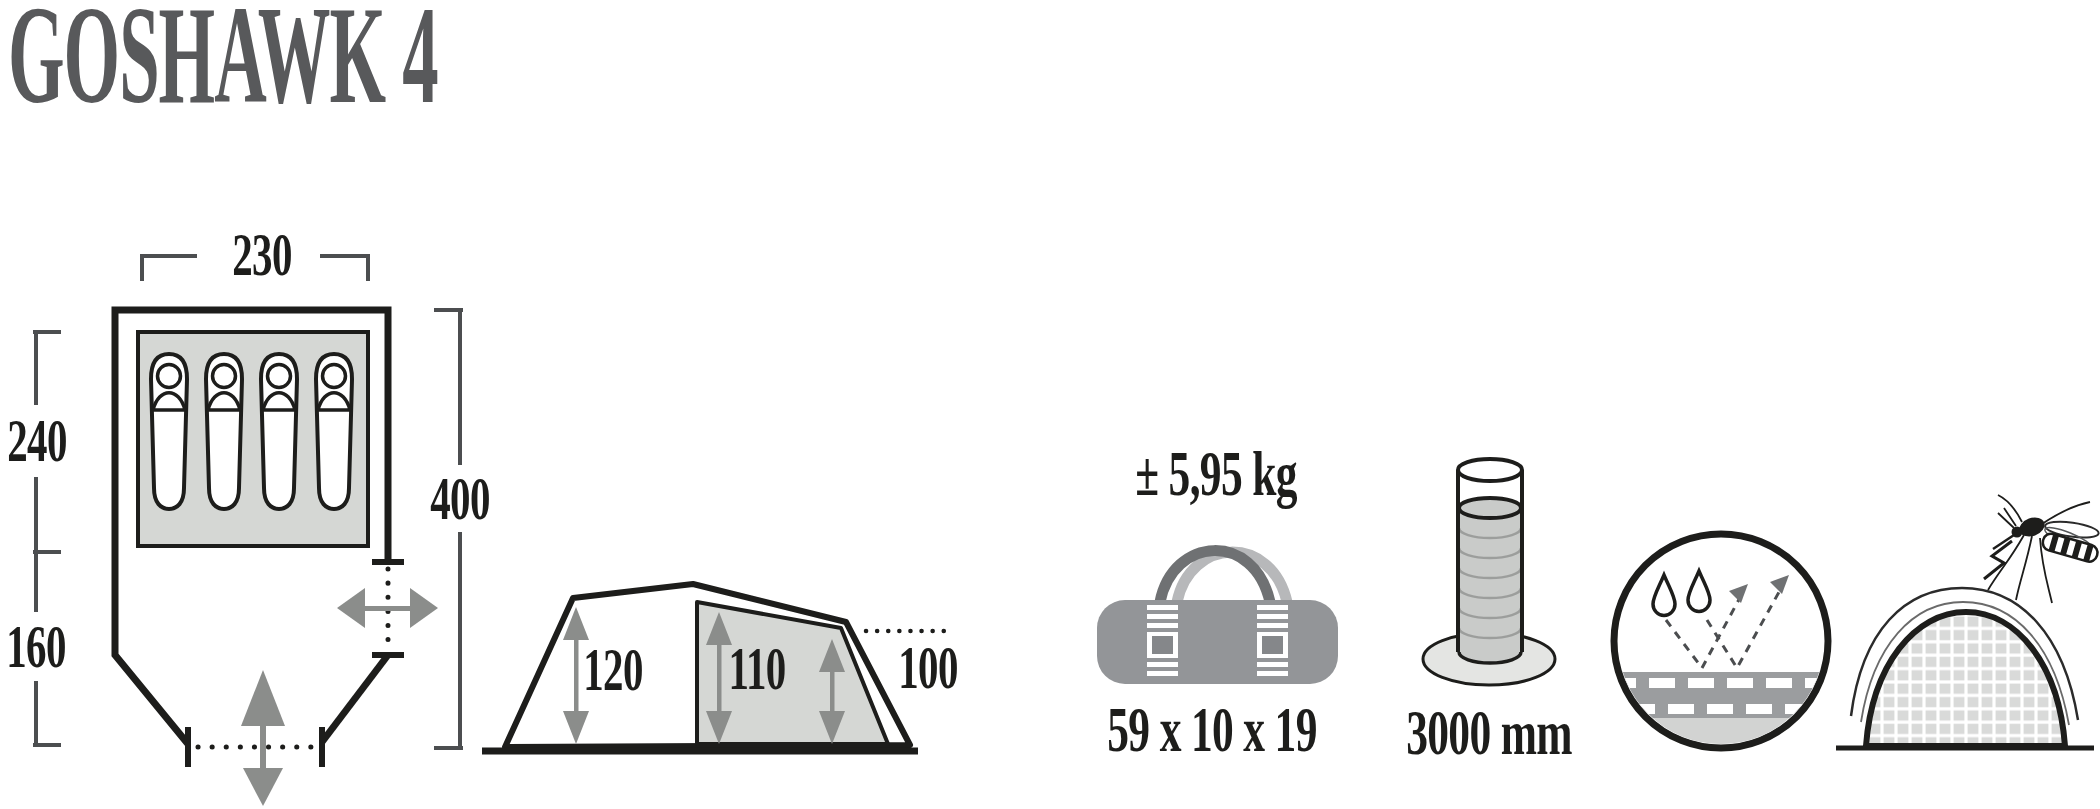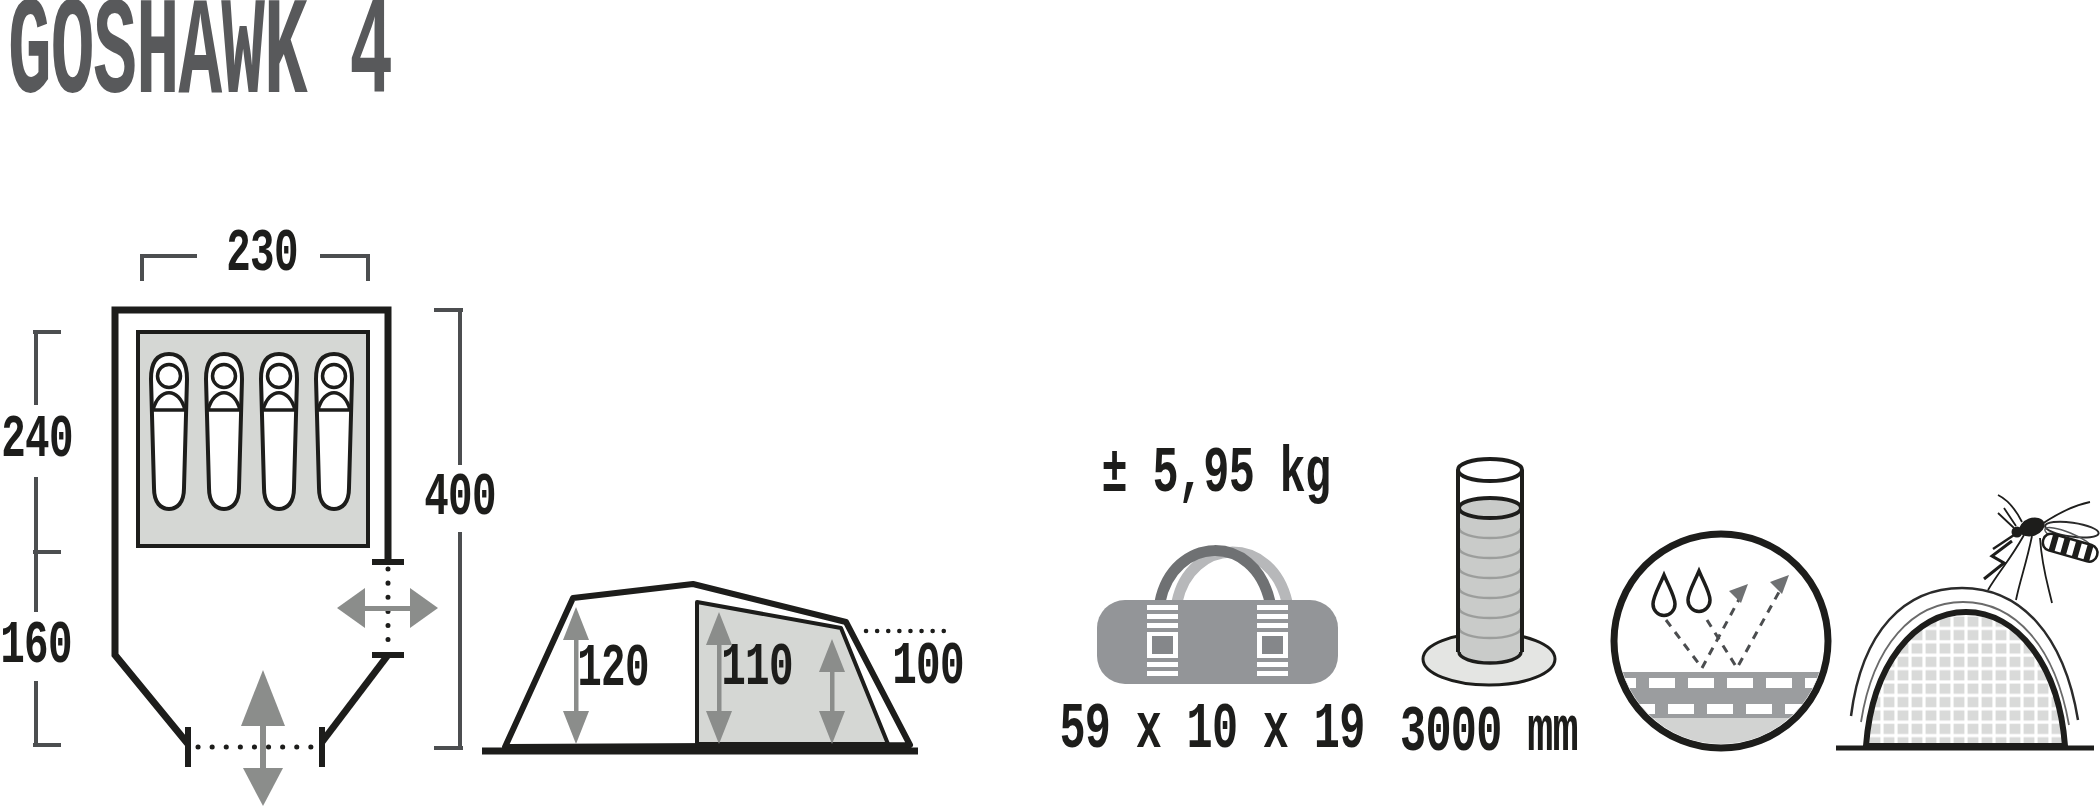--- a/index.html
+++ b/index.html
@@ -1,17 +1,17 @@
 <!DOCTYPE html>
 <html><head>
 <meta charset="utf-8">
 <style>
   html,body{margin:0;padding:0;background:#ffffff;}
   #sheet{position:relative;width:2100px;height:809px;background:#ffffff;overflow:hidden;
-         font-family:Liberation Mono, monospace;}
+         font-family:Liberation Serif, serif;}
   #diagram{position:absolute;left:0;top:0;width:2100px;height:809px;}
   .title{position:absolute;left:8px;top:-15px;font-size:140px;font-weight:700;line-height:1;
          color:#58595b;letter-spacing:-2px;white-space:nowrap;
          transform:scaleX(0.52);transform-origin:left top;}
   .dim-label{position:absolute;font-size:62px;font-weight:700;line-height:1;color:#1d1d1b;
          white-space:nowrap;transform:translateX(-50%) scaleX(0.66);transform-origin:center top;
          letter-spacing:-1px;}
   .spec-label{position:absolute;font-size:64px;font-weight:700;line-height:1;color:#1d1d1b;
          white-space:nowrap;transform:translateX(-50%) scaleX(0.68);transform-origin:center top;
          letter-spacing:-1px;}

